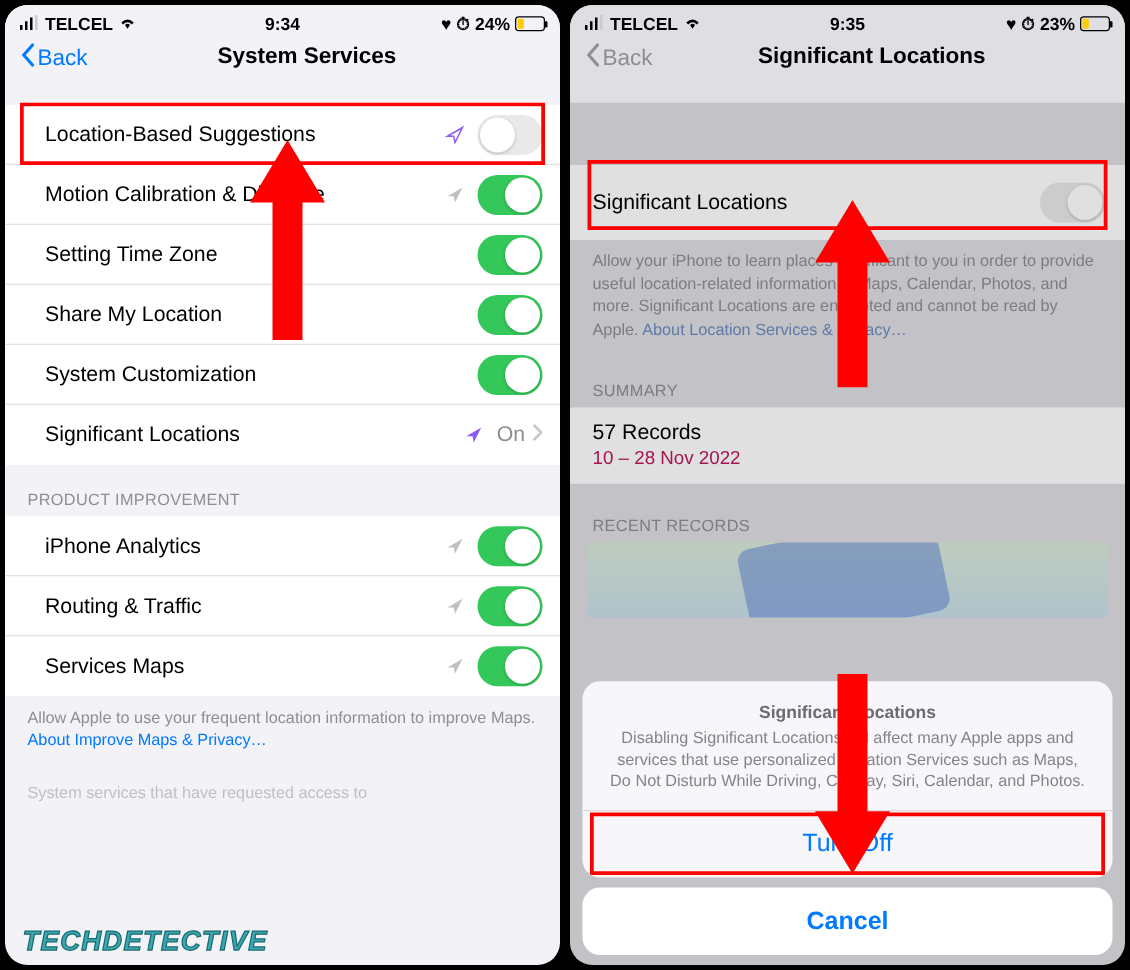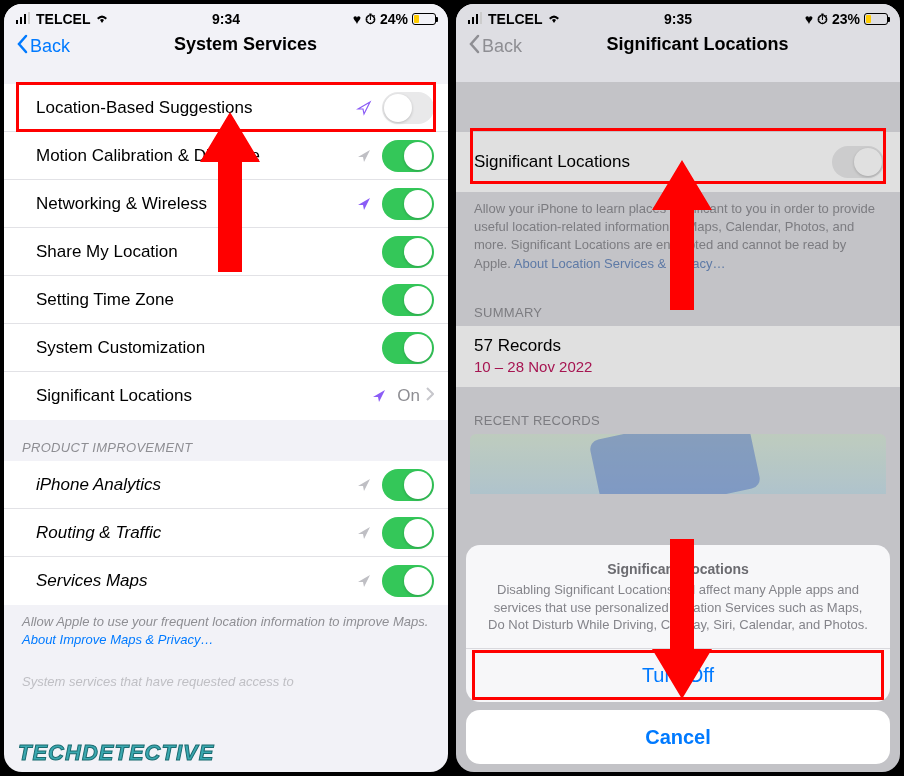--- a/index.html
+++ b/index.html
@@ -58,21 +58,21 @@
   .back-btn {
     display: flex; align-items: center; gap: 2px;
     color: #007aff; font-size: 18px; padding: 0 8px;
     position: absolute; left: 4px;
   }
   .phone.right .back-btn { color: #8e8e93; }
   .nav-title {
     flex: 1; text-align: center; font-size: 18px; font-weight: 600; padding-left: 39px;
   }
   .content { flex: 1; overflow: hidden; position: relative; }
-  .group { margin-top: 14px; font-style: italic; }
+  .group { margin-top: 14px; }
   .group-header {
     font-size: 13px; color: #8e8e93; text-transform: uppercase;
     padding: 6px 18px 6px 18px; letter-spacing: 0.3px;
   }
   .list {
     background: #fff;
   }
   .row {
     display: flex; align-items: center;
     height: 48px; padding: 0 14px 0 32px;
@@ -230,36 +230,27 @@
       <div class="row">
         <span class="row-label">Motion Calibration &amp; Distance</span>
         <span class="loc-icon"><svg viewBox="0 0 16 16">
               <path d="M2 9 L14 2 L8 14 L7 9 Z" fill="#bfbfc4"></path>
             </svg></span>
         <span class="toggle on">
             <span class="knob"></span>
           </span>
       </div>
       <div class="row">
-        <span class="row-label">Networking &amp; Wireless</span>
-        <span class="loc-icon"><svg viewBox="0 0 16 16">
-              <path d="M2 9 L14 2 L8 14 L7 9 Z" fill="#8b5cf6"></path>
-            </svg></span>
+        <span class="row-label">Setting Time Zone</span>
         <span class="toggle on">
             <span class="knob"></span>
           </span>
       </div>
       <div class="row">
         <span class="row-label">Share My Location</span>
-        <span class="toggle on">
-            <span class="knob"></span>
-          </span>
-      </div>
-      <div class="row">
-        <span class="row-label">Setting Time Zone</span>
         <span class="toggle on">
             <span class="knob"></span>
           </span>
       </div>
       <div class="row">
         <span class="row-label">System Customization</span>
         <span class="toggle on">
             <span class="knob"></span>
           </span>
       </div>

